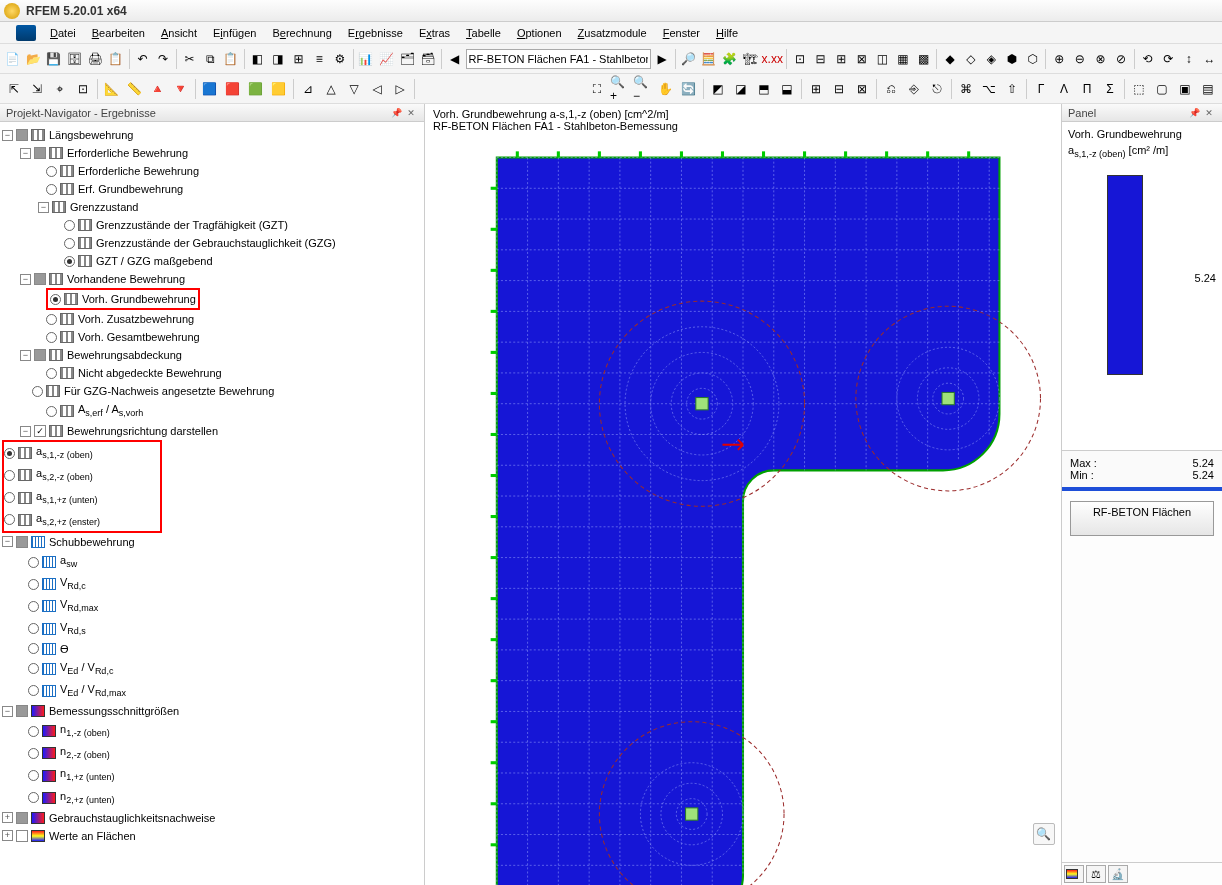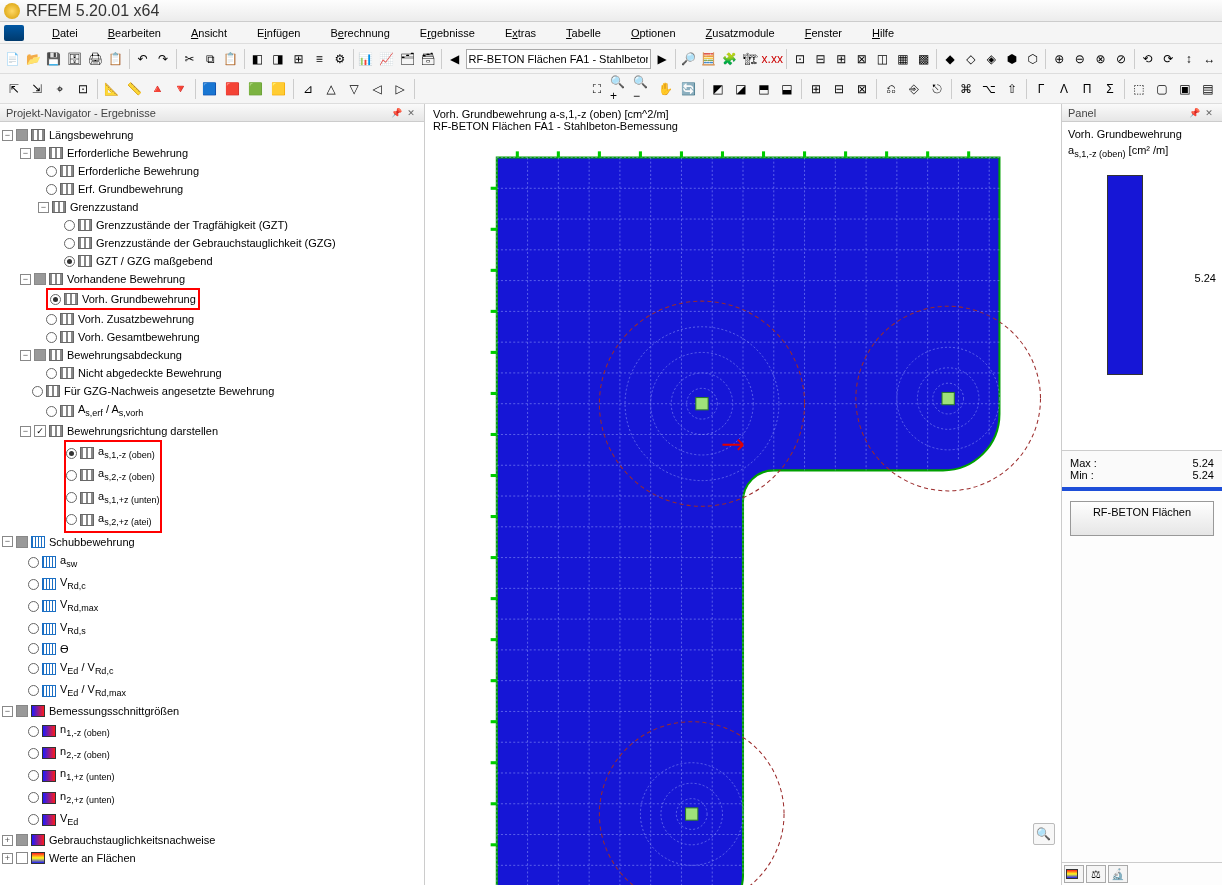--- a/index.html
+++ b/index.html
@@ -1,20 +1,20 @@
 <!DOCTYPE html>
 <html><head>
 <meta charset="utf-8">
 <style>
 * { box-sizing: border-box; margin: 0; padding: 0; }
 body { font-family: "Segoe UI", Tahoma, sans-serif; font-size: 11px; background: #f0f0f0; width: 1222px; height: 885px; overflow: hidden; display: flex; flex-direction: column; }
 .titlebar { background: linear-gradient(#fdfdfd,#ececec); height: 22px; display: flex; align-items: center; padding: 0 4px; border-bottom: 1px solid #ccc; }
 .titlebar .icon { width: 16px; height: 16px; background: radial-gradient(circle,#ffd966,#d49a00); border-radius: 50%; margin-right: 6px; }
-.titlebar .title { font-size: 16px; color: #333; }
-.menubar { background: #f5f5f5; height: 22px; display: flex; align-items: center; padding: 0 4px; border-bottom: 1px solid #ddd; gap: 18px; }
+.titlebar .title { font-size: 12px; color: #333; font-weight: bold; }
+.menubar { background: #f5f5f5; height: 22px; display: flex; align-items: center; padding: 0 16px; border-bottom: 1px solid #ddd; gap: 4px; }
 .menubar .mlogo { width: 20px; height: 16px; background: linear-gradient(#0057a3,#003a6d); border-radius: 2px; margin-right: 4px; }
 .menubar .mitem { padding: 2px 6px; cursor: pointer; }
 .menubar .mitem u { text-decoration: underline; }
 .toolbar { background: #f5f5f5; height: 30px; display: flex; align-items: center; padding: 0 3px; border-bottom: 1px solid #ddd; gap: 1px; flex-wrap: nowrap; overflow: hidden; }
 .tbtn { width: 22px; height: 22px; border: 1px solid transparent; display: flex; align-items: center; justify-content: center; font-size: 12px; cursor: pointer; border-radius: 2px; }
 .tsep { width: 1px; height: 20px; background: #ccc; margin: 0 2px; }
 .tcombo { height: 20px; border: 1px solid #aaa; background: #fff; font-size: 11px; padding: 0 2px; }
 .main { flex: 1; display: flex; overflow: hidden; }
 .navigator { width: 425px; background: #fdfdfd; border-right: 1px solid #ccc; display: flex; flex-direction: column; }
 .nav-header { background: linear-gradient(#fafafa,#e6e6e6); height: 18px; display: flex; align-items: center; padding: 0 6px; border-bottom: 1px solid #ccc; font-size: 11px; color: #444; }
@@ -29,21 +29,21 @@
 .tradio { width: 11px; height: 11px; border: 1px solid #666; border-radius: 50%; margin-right: 3px; display: inline-flex; align-items: center; justify-content: center; }
 .tradio.sel::after { content: ""; width: 5px; height: 5px; background: #333; border-radius: 50%; }
 .ticon { width: 14px; height: 12px; margin-right: 4px; display: inline-block; }
 .ticon.bars { background: linear-gradient(to right,#888 0%,#888 20%,transparent 20%,transparent 40%,#888 40%,#888 60%,transparent 60%,transparent 80%,#888 80%); border: 1px solid #666; }
 .ticon.hatch { background: repeating-linear-gradient(90deg,#1b6fc4 0,#1b6fc4 1px,#fff 1px,#fff 3px); border: 1px solid #1b6fc4; }
 .ticon.grad { background: linear-gradient(90deg,#1b1bff,#ff1b1b); border: 1px solid #333; }
 .ticon.gradv { background: linear-gradient(180deg,#ff1b1b,#ffff1b,#1b1bff); border: 1px solid #333; }
 .tlabel { cursor: pointer; }
 .tlabel sub { font-size: 9px; }
 .redbox { border: 2px solid red; }
-.redbox-group { border: 2px solid red; margin-left: 62px; margin-right: 260px; }
+.redbox-group { border: 2px solid red; margin-right: 260px; }
 .viewport { flex: 1; background: #fff; display: flex; flex-direction: column; position: relative; border-right: 1px solid #ccc; }
 .vp-header { padding: 4px 8px; font-size: 11px; color: #000; }
 .vp-canvas { flex: 1; position: relative; background: #fff; }
 .panel { width: 160px; background: #fdfdfd; display: flex; flex-direction: column; }
 .panel-body { flex: 1; padding: 6px; font-size: 11px; background: #fff; }
 .legend-label { margin-bottom: 4px; }
 .legend-bar { width: 36px; height: 200px; background: #1616d6; border: 1px solid #333; margin: 4px auto 10px; }
 .panel-stats { border-top: 1px solid #ccc; border-bottom: 4px solid #1d4ed8; padding: 6px 8px; background: #fafafa; }
 .panel-stats .row { display: flex; justify-content: space-between; }
 .panel-btn { margin: 10px 8px; height: 35px; border: 1px solid #999; background: linear-gradient(#fefefe,#e6e6e6); cursor: pointer; text-align: center; line-height: 20px; }
@@ -336,21 +336,21 @@
             <span class="tlabel"><span>a</span><sub>s,2,-z (oben)</sub></span>
           </div>
         <div class="tnode">
             <span class="tradio"></span>
             <span class="ticon bars"></span>
             <span class="tlabel"><span>a</span><sub>s,1,+z (unten)</sub></span>
           </div>
         <div class="tnode">
             <span class="tradio"></span>
             <span class="ticon bars"></span>
-            <span class="tlabel"><span>a</span><sub>s,2,+z (atei)</sub></span>
+            <span class="tlabel"><span>a</span><sub>s,2,+z (enster)</sub></span>
           </div>
       </div>
 
       <div class="tnode">
           <span class="tindent" style="width:0px"></span>
           <span class="ttoggle">−</span>
           <span class="tcheck filled"></span>
           <span class="ticon hatch"></span>
           <span class="tlabel">Schubbewehrung</span>
         </div>
@@ -420,26 +420,20 @@
           <span class="tindent" style="width:26px"></span>
           <span class="tradio"></span>
           <span class="ticon grad"></span>
           <span class="tlabel"><span>n</span><sub>1,+z (unten)</sub></span>
         </div>
       <div class="tnode">
           <span class="tindent" style="width:26px"></span>
           <span class="tradio"></span>
           <span class="ticon grad"></span>
           <span class="tlabel"><span>n</span><sub>2,+z (unten)</sub></span>
-        </div>
-      <div class="tnode">
-          <span class="tindent" style="width:26px"></span>
-          <span class="tradio"></span>
-          <span class="ticon grad"></span>
-          <span class="tlabel"><span>V</span><sub>Ed</sub></span>
         </div>
 
       <div class="tnode">
           <span class="tindent" style="width:0px"></span>
           <span class="ttoggle">+</span>
           <span class="tcheck filled"></span>
           <span class="ticon grad"></span>
           <span class="tlabel">Gebrauchstauglichkeitsnachweise</span>
         </div>
       <div class="tnode">

